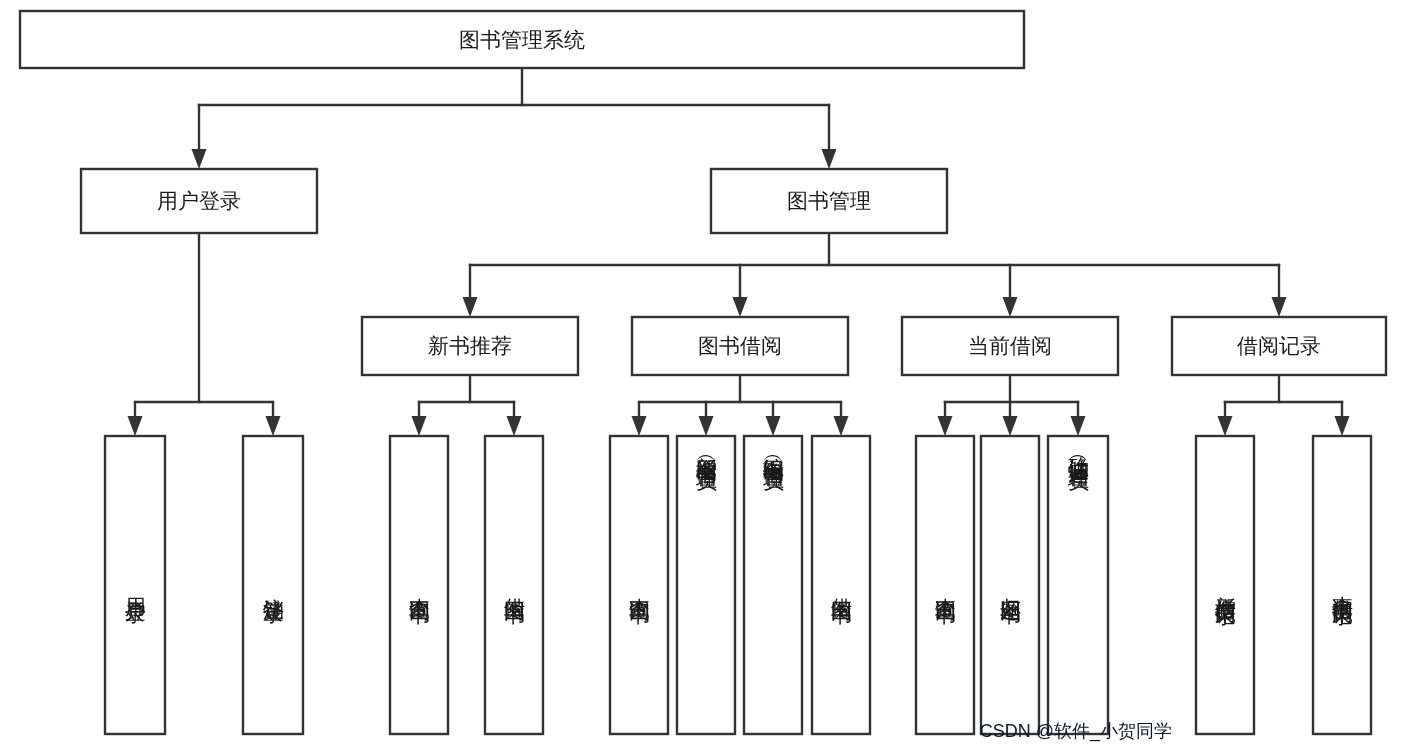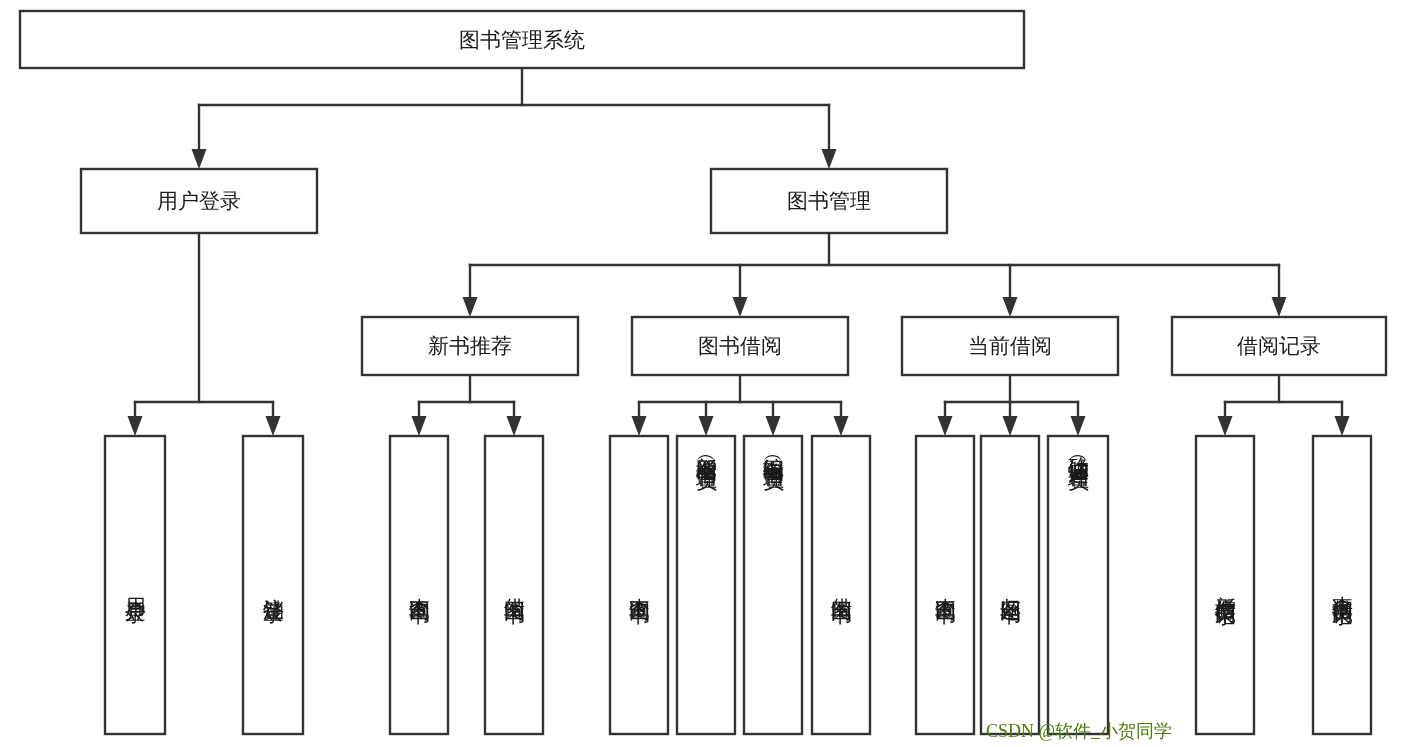--- a/index.html
+++ b/index.html
@@ -69,23 +69,23 @@
     white-space: nowrap;
   }
   .leaf-label.centered {
     margin-top: auto;
     margin-bottom: auto;
   }
   #watermark {
     position: absolute;
     right: 8px;
     bottom: 4px;
-    font-family: Liberation Serif, serif;
+    font-family: Liberation Sans, sans-serif;
     font-size: 18px;
-    color: #4d7c0f;
+    color: #0f172a;
     white-space: nowrap;
     user-select: none;
   }
 </style>
 </head>
 <body>
 
 <div id="diagram-root">
 
   <svg id="tree-svg" viewBox="0 0 1405 747">

